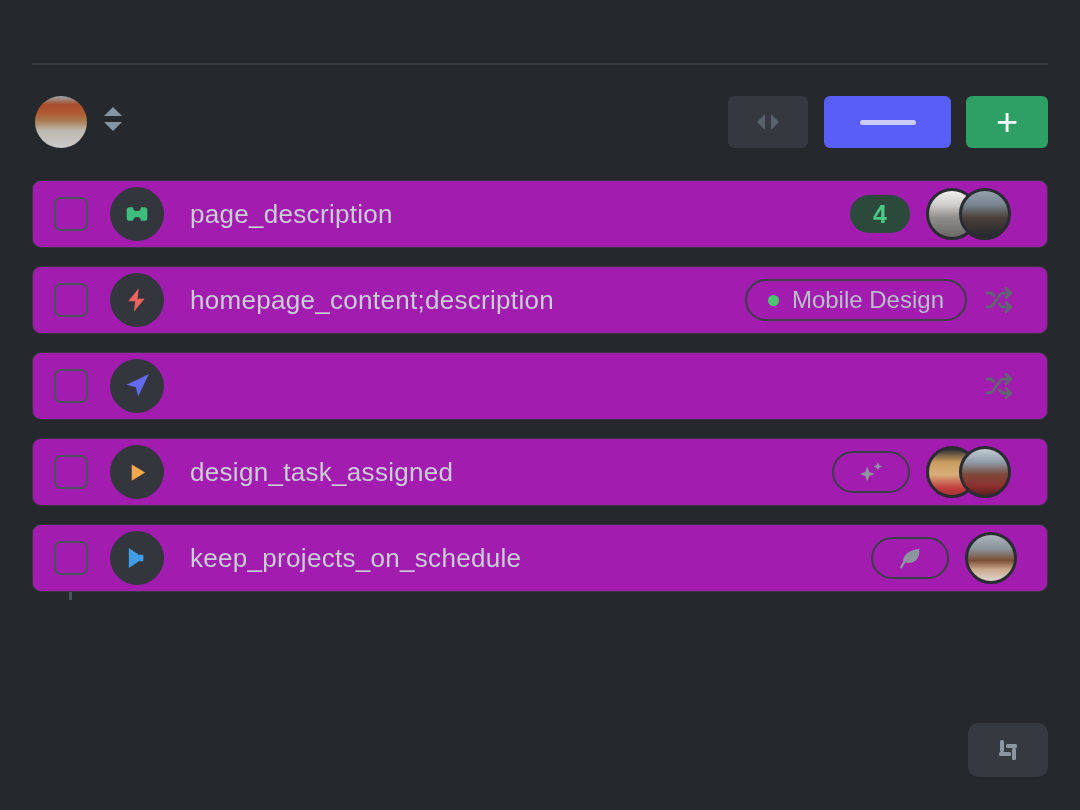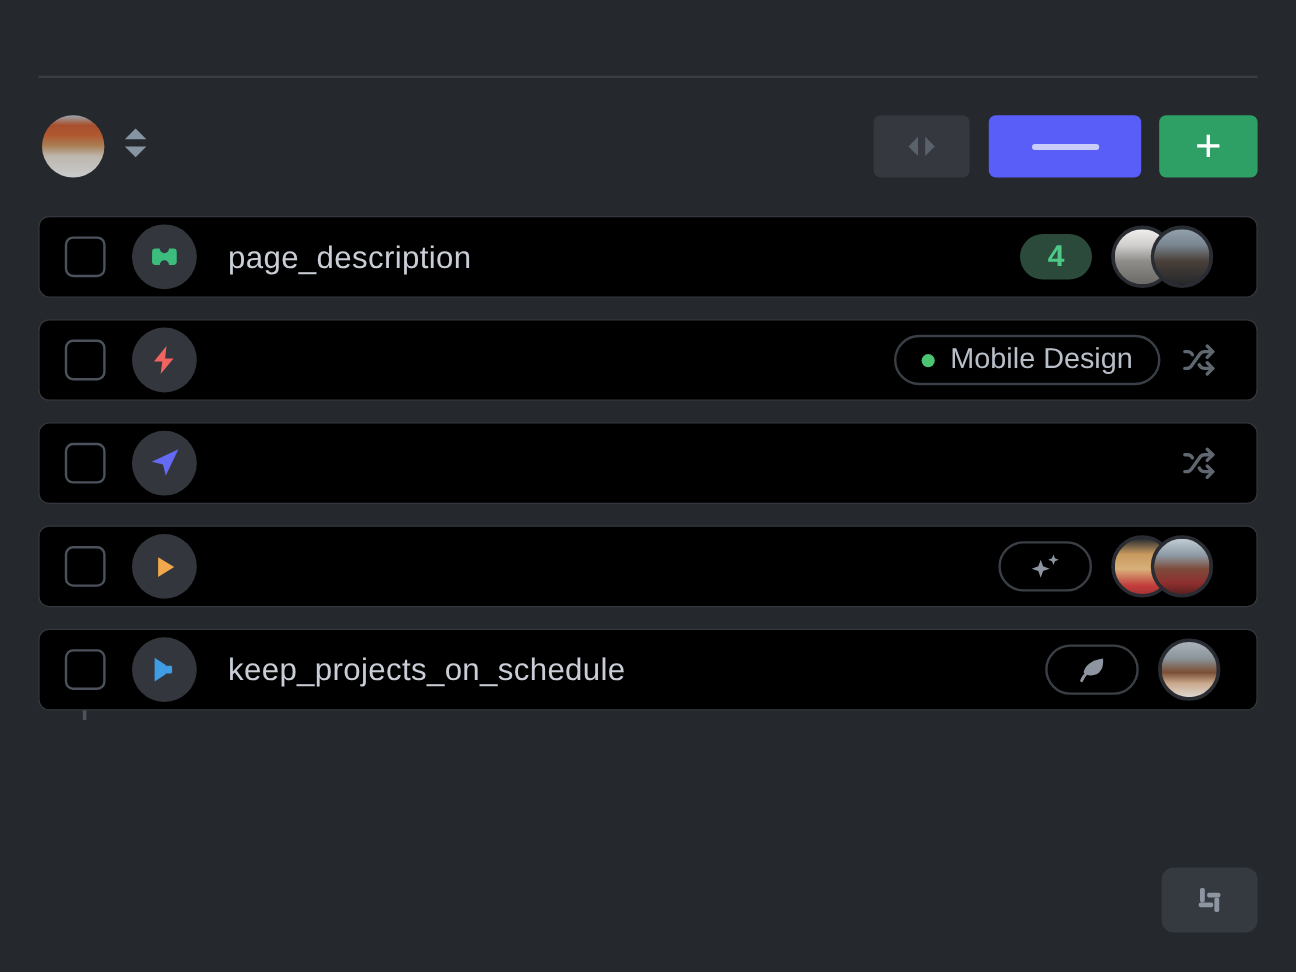--- a/index.html
+++ b/index.html
@@ -24,21 +24,21 @@
   .btn-line{width:56px;height:5px;border-radius:3px;background:#c9cdf8;}
   .btn-add{width:82px;height:52px;background:#2fa065;border-radius:6px;color:#ffffff;
     font-size:38px;font-weight:400;line-height:1;}
 
   
   .connector{position:absolute;left:69px;width:3px;height:18px;background:#4d535b;}
   .c1{top:267px}.c2{top:372px}.c3{top:477px}.c4{top:582px}
 
   
   .rows{position:absolute;left:32px;top:180px;width:1016px;display:flex;flex-direction:column;gap:18px;}
-  .row{height:68px;background:#000000;border:1px solid #34383e;border-radius:9px;
+  .row{height:68px;background:#a21caf;border:1px solid #34383e;border-radius:9px;
     display:flex;align-items:center;box-sizing:border-box;}
   .checkbox{width:30px;height:30px;border:2px solid #4c525b;border-radius:7px;margin-left:21px;
     flex:none;cursor:pointer;background:transparent;}
   .icon-circle{width:54px;height:54px;border-radius:50%;background:#33373d;margin-left:22px;
     display:flex;align-items:center;justify-content:center;flex:none;}
   .title{margin-left:26px;font-size:26px;color:#c9ced6;letter-spacing:0.3px;white-space:nowrap;}
   .caret{display:inline-block;width:3px;height:34px;background:#646af3;margin-left:4px;vertical-align:-7px;}
   .row-right{margin-left:auto;display:flex;align-items:center;}
 
   .count-badge{min-width:60px;height:38px;border-radius:19px;background:#2b4a3b;color:#4ec887;
@@ -122,20 +122,21 @@
       </div>
     </div>
 
     <div class="row">
       <div class="checkbox"></div>
       <div class="icon-circle">
         <svg width="28" height="28" viewBox="0 0 24 24">
           <path d="M13.5 2 4.5 13h6l-1.2 9L18.5 11h-6l1-9z" fill="#f1635f"></path>
         </svg>
       </div>
+      <div class="title">homepage_content;description</div>
       <div class="row-right">
         <div class="tag-pill">
           <span class="tag-dot dot-green"></span>
           <span class="tag-label">Mobile Design</span>
         </div>
         <button class="shuffle-btn">
           <svg width="32" height="28" viewBox="0 0 24 24" fill="none" stroke="#5f6770" stroke-width="2.4" stroke-linecap="round" stroke-linejoin="round">
             <path d="M2 18h1.4c1.3 0 2.5-.6 3.3-1.7l6.1-8.6c.8-1.1 2-1.7 3.3-1.7H22"></path>
             <path d="m18 2 4 4-4 4"></path>
             <path d="M2 6h1.9c1.5 0 2.9.9 3.6 2.2"></path>
@@ -166,20 +167,21 @@
       </div>
     </div>
 
     <div class="row">
       <div class="checkbox"></div>
       <div class="icon-circle">
         <svg width="28" height="28" viewBox="0 0 24 24">
           <path d="M7.5 5.5 19 12.5 7.5 19.5z" fill="#f4a84d"></path>
         </svg>
       </div>
+      <div class="title">design_task_assigned</div>
       <div class="row-right">
         <button class="pill-icon-btn">
           <svg width="30" height="30" viewBox="0 0 24 24" fill="#8d96a0">
             <path d="M9 7.5l1.6 4.4L15 13.5l-4.4 1.6L9 19.5l-1.6-4.4L3 13.5l4.4-1.6z"></path>
             <path d="M17.5 4l1 2.5L21 7.5l-2.5 1-1 2.5-1-2.5-2.5-1 2.5-1z"></path>
           </svg>
         </button>
         <div class="avatar-stack">
           <div class="avatar av-blonde"></div>
           <div class="avatar av-plaid"></div>

